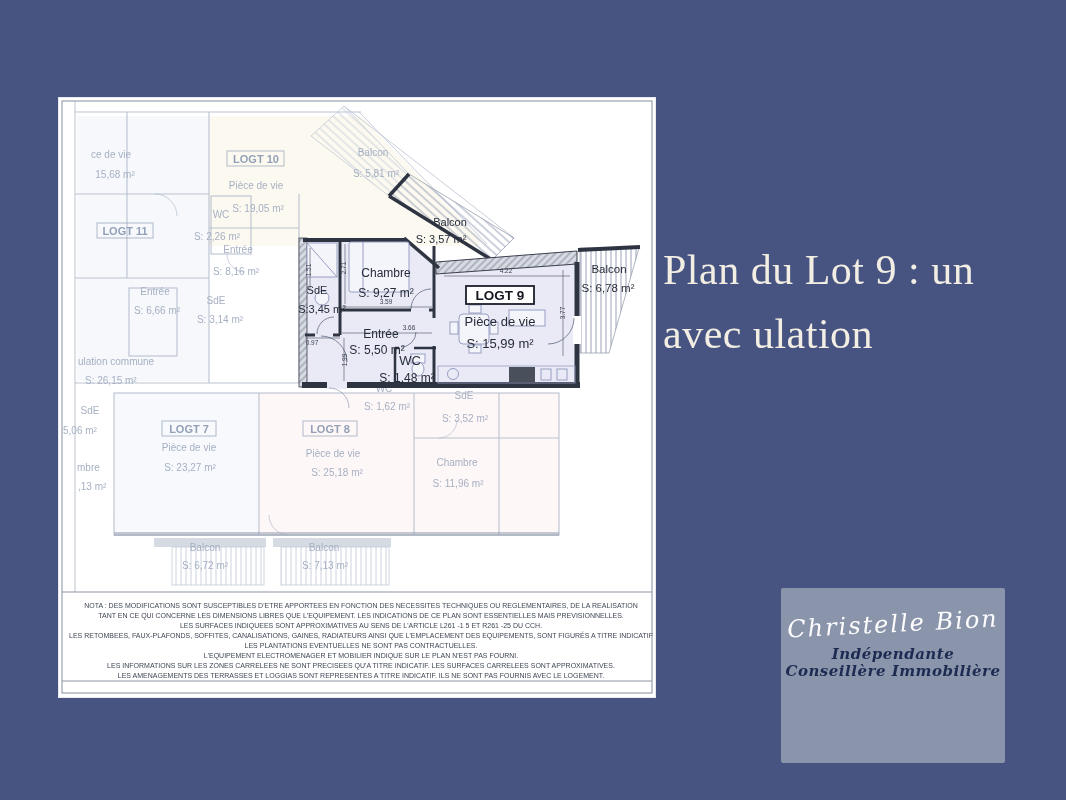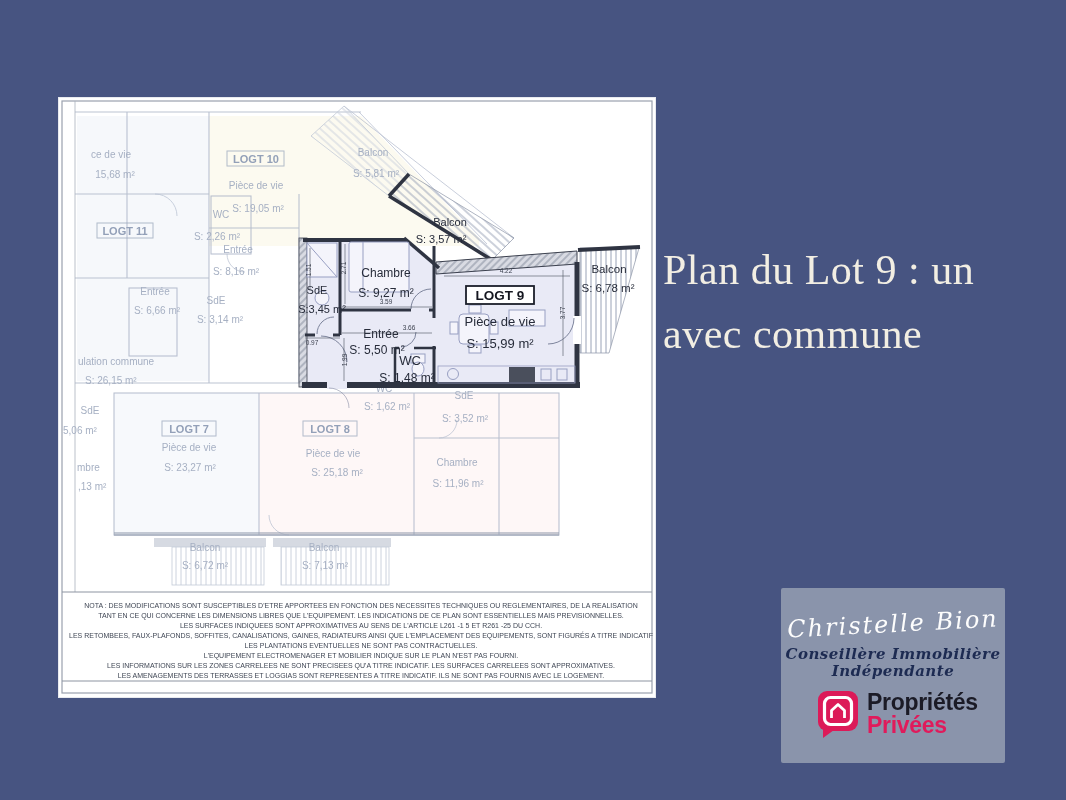--- a/index.html
+++ b/index.html
@@ -268,36 +268,24 @@
         <text class="nota" x="302" y="550">LES PLANTATIONS EVENTUELLES NE SONT PAS CONTRACTUELLES.</text>
         <text class="nota" x="302" y="560">L'EQUIPEMENT ELECTROMENAGER ET MOBILIER INDIQUE SUR LE PLAN N'EST PAS FOURNI.</text>
         <text class="nota" x="302" y="570">LES INFORMATIONS SUR LES ZONES CARRELEES NE SONT PRECISEES QU'A TITRE INDICATIF. LES SURFACES CARRELEES SONT APPROXIMATIVES.</text>
         <text class="nota" x="302" y="580">LES AMENAGEMENTS DES TERRASSES ET LOGGIAS SONT REPRESENTES A TITRE INDICATIF. ILS NE SONT PAS FOURNIS AVEC LE LOGEMENT.</text>
       </g>
     </svg>
   </div>
 
   <div class="headline">
     <div>Plan du Lot 9 : un</div>
-    <div>avec commune</div>
+    <div>avec ulation</div>
   </div>
 
   <div class="agent-card">
     <div class="signature">Christelle Bion</div>
     <div class="role">
+      <div>Indépendante</div>
       <div>Conseillère Immobilière</div>
-      <div>Indépendante</div>
-    </div>
-    <div class="brand-row">
-      <svg class="brand-icon" viewBox="0 0 42 48">
-        <rect x="1" y="1" width="40" height="40" rx="9" fill="#DC1A58"></rect>
-        <polygon points="6,36 17,40 6,48" fill="#DC1A58"></polygon>
-        <rect x="7.5" y="7.5" width="27" height="27" rx="6" fill="none" stroke="#ffffff" stroke-width="3.2"></rect>
-        <path d="M14.5,28 V20.5 L21,14.5 L27.5,20.5 V28" fill="none" stroke="#ffffff" stroke-width="2.8" stroke-linejoin="round"></path>
-      </svg>
-      <div class="brand-text">
-        <div class="brand-top">Propriétés</div>
-        <div class="brand-bottom">Privées</div>
-      </div>
     </div>
   </div>
 
 </div>
 
 </body></html>

